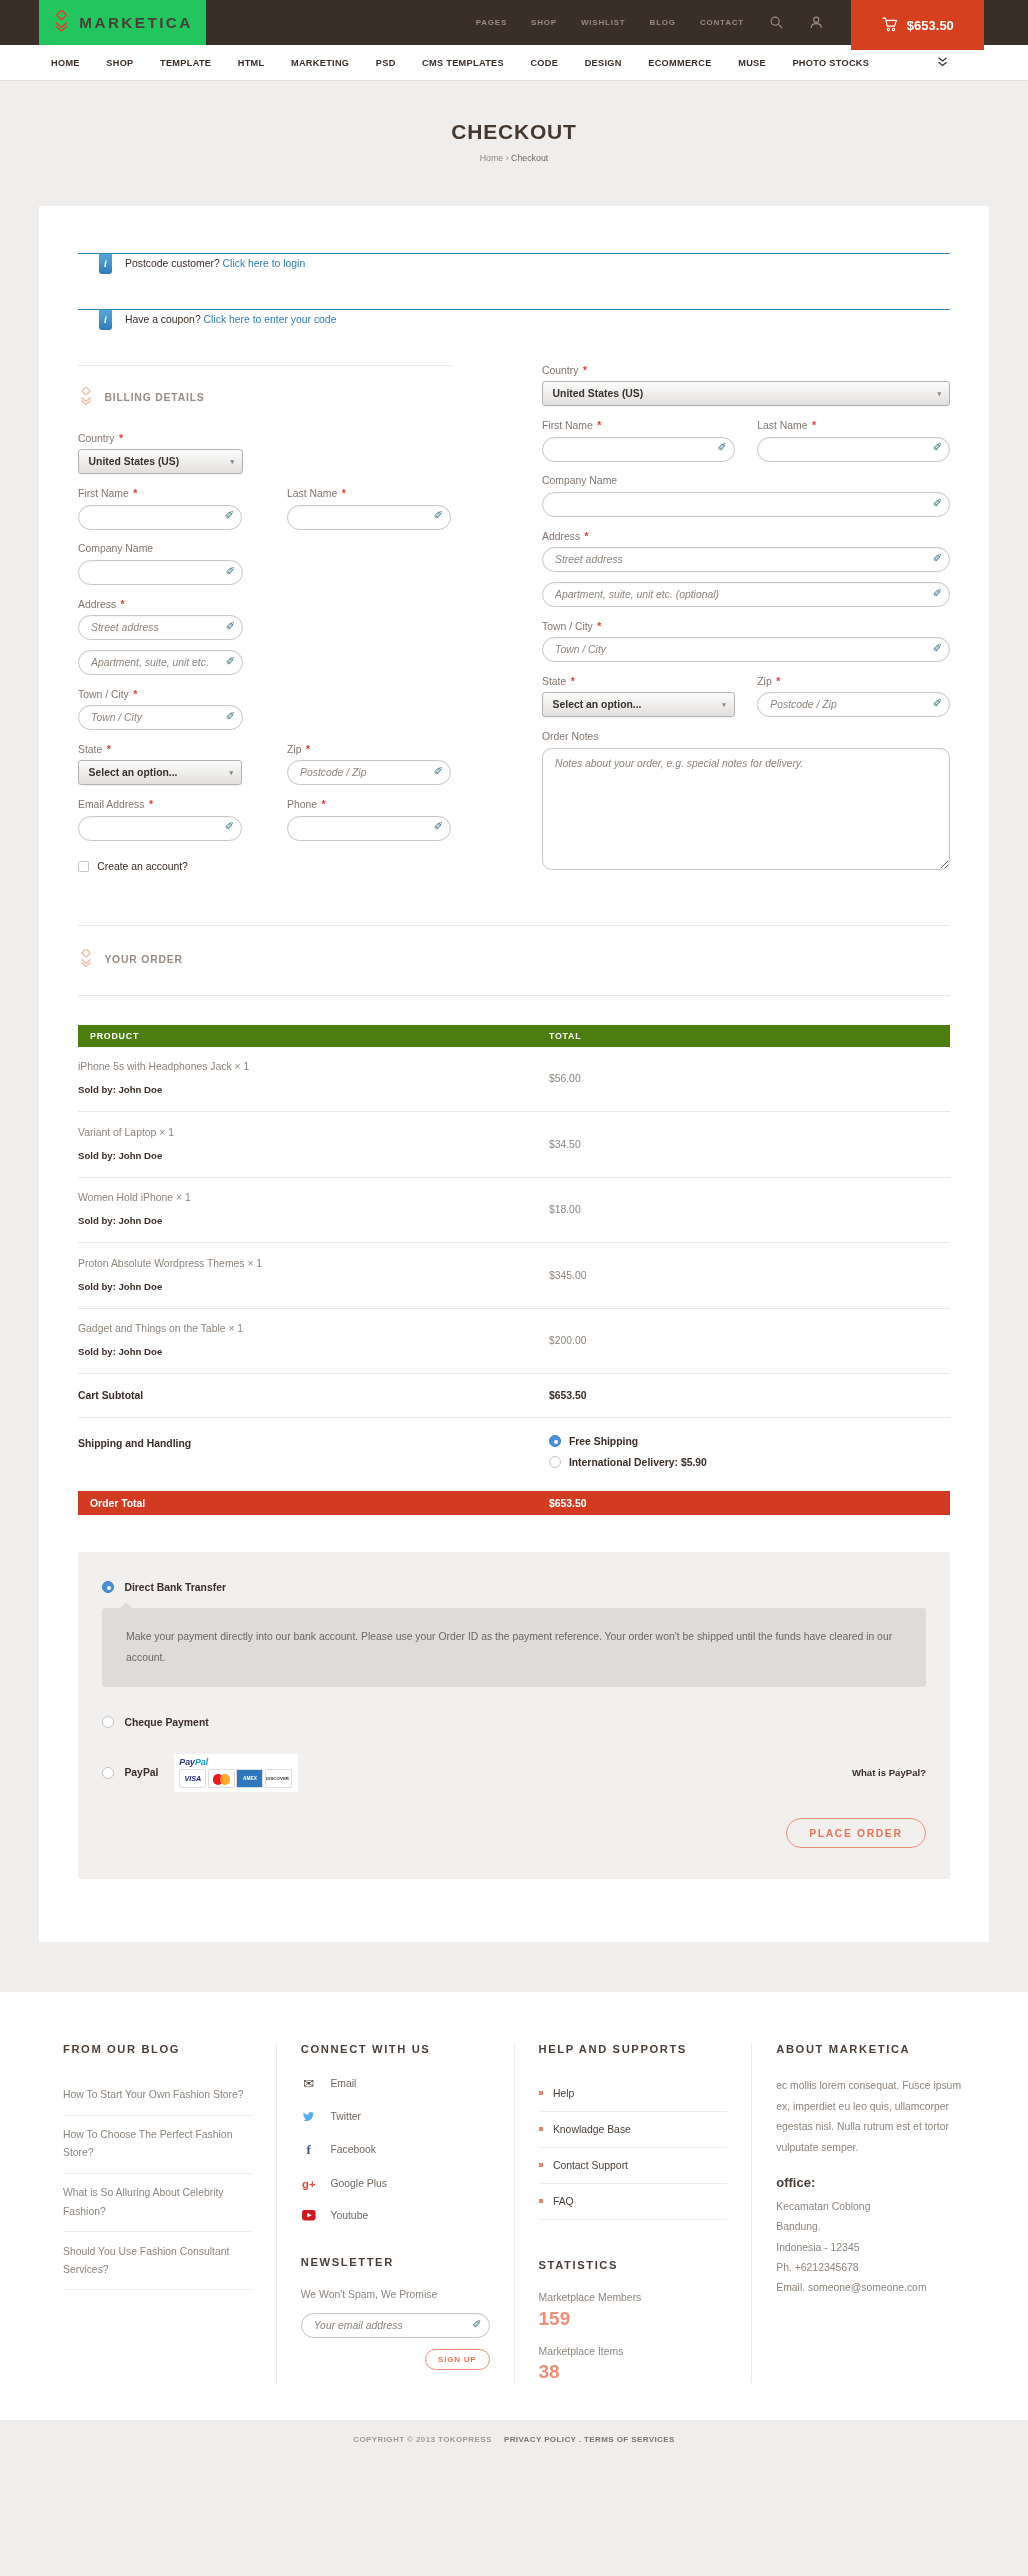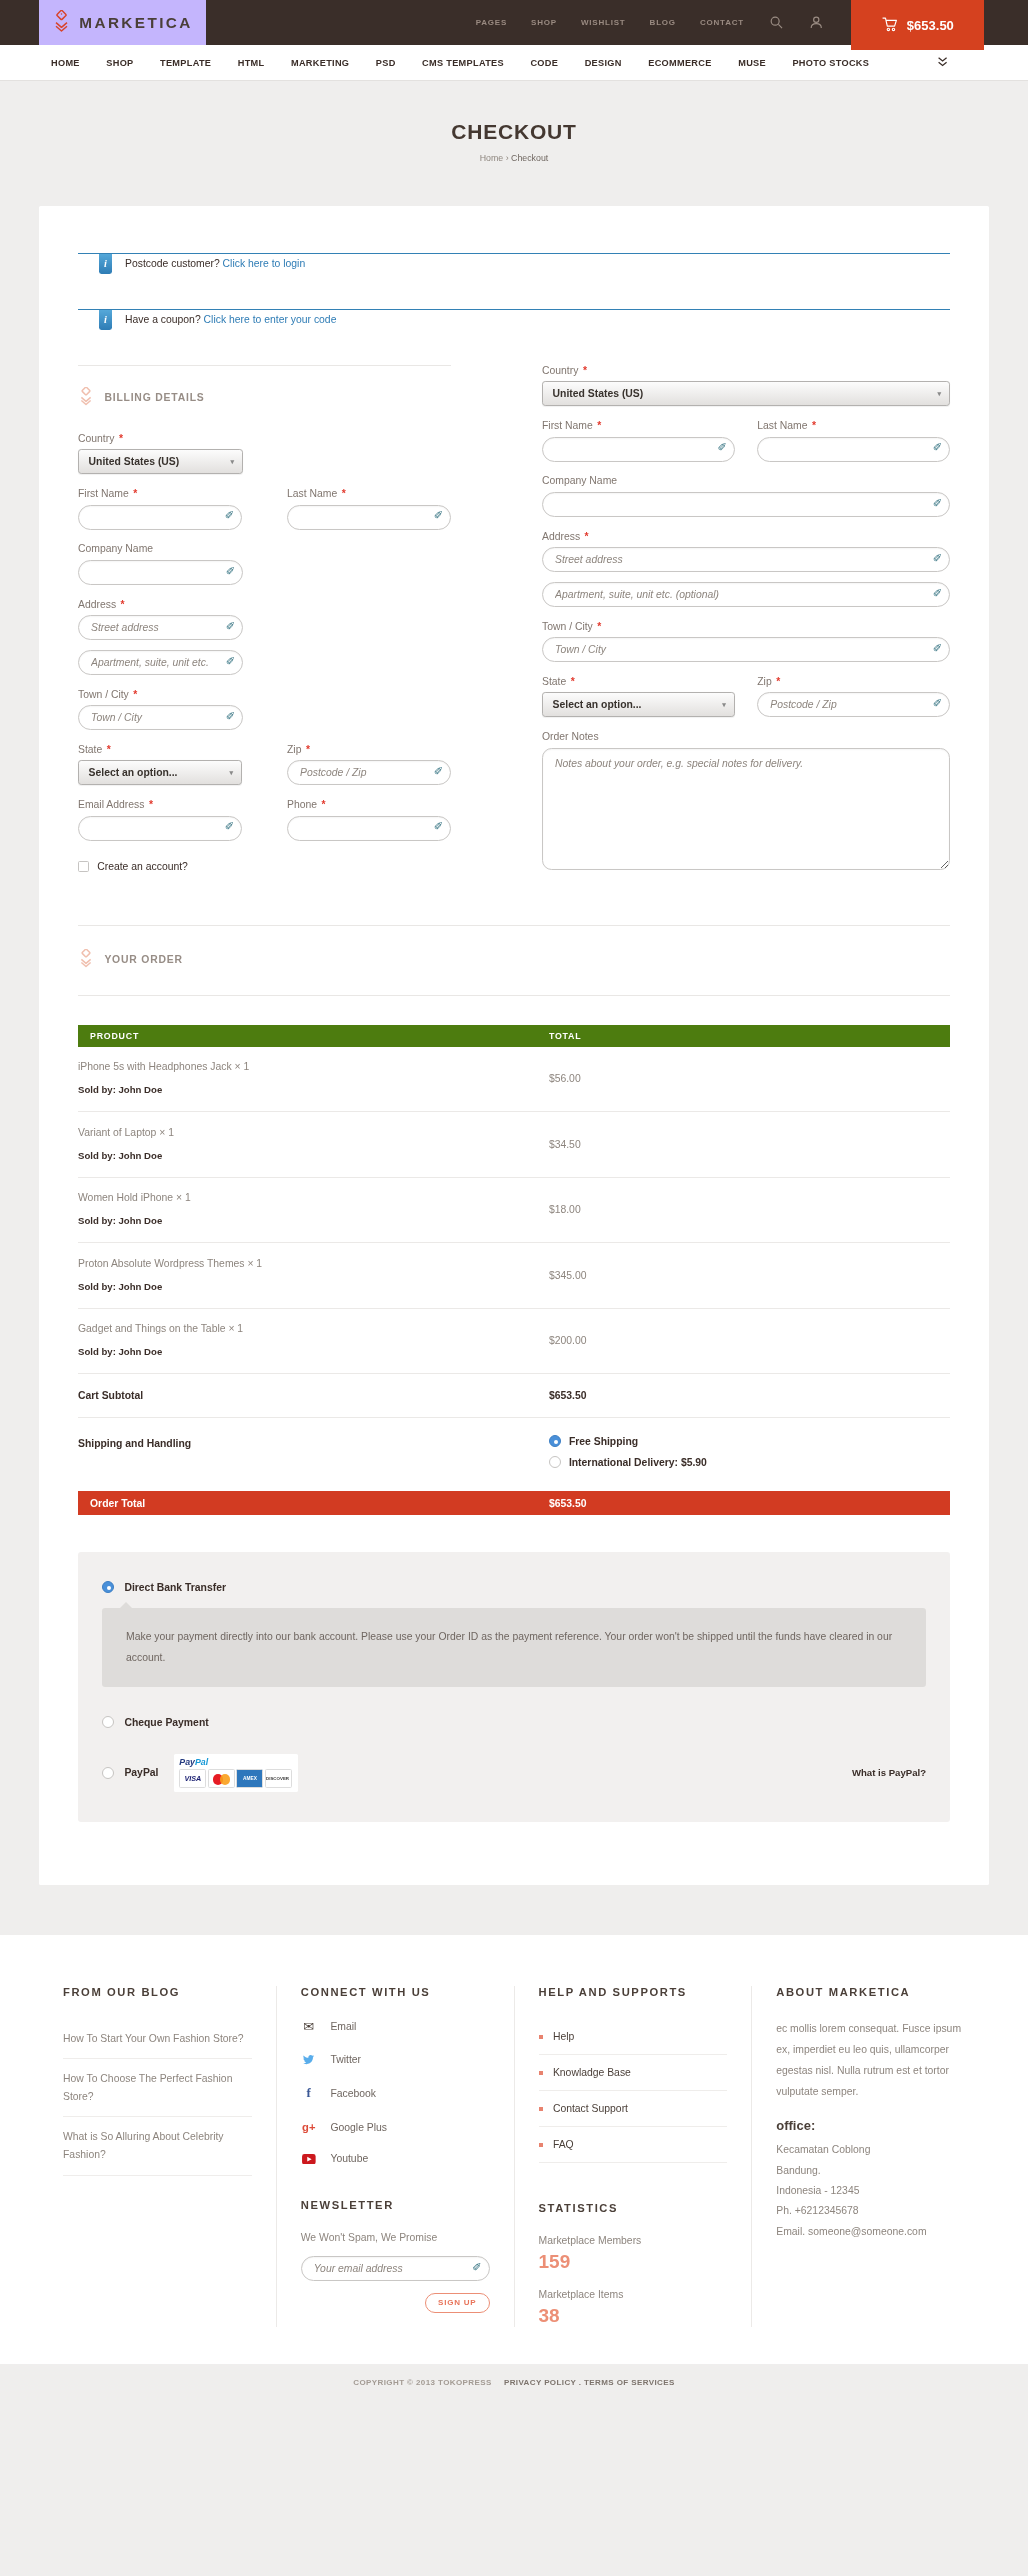--- a/index.html
+++ b/index.html
@@ -6,21 +6,21 @@
   html, body { margin:0; padding:0; }
   body {
     width:1028px;
     background:#efeeed;
     font-family:"Liberation Sans", sans-serif;
     color:#3a2d28;
   }
 
   
   .topbar { height:45px; background:#3a2e29; display:flex; align-items:stretch; position:relative; }
-  .logo-panel { width:167px; margin-left:39px; background:#c4b5fd; display:flex; align-items:center; justify-content:center; gap:8px; }
+  .logo-panel { width:167px; margin-left:39px; background:#22c55e; display:flex; align-items:center; justify-content:center; gap:8px; }
   .brand { font-size:15.3px; font-weight:bold; letter-spacing:2.4px; color:#4a3f38; }
   .topnav { display:flex; align-items:center; gap:24px; margin-left:auto; }
   .topnav .tlink { font-size:8px; font-weight:bold; color:#998a81; letter-spacing:0.8px; cursor:pointer; }
   .hicon { width:16px; height:16px; display:flex; align-items:center; justify-content:center; cursor:pointer; }
   .cart-btn { width:133px; height:50px; margin-left:27px; margin-right:44px; background:#d5411f; color:#fff;
     display:flex; align-items:center; justify-content:center; gap:8px; font-weight:bold; font-size:13px;
     position:relative; z-index:2; cursor:pointer; }
 
   
   .menubar { background:#fff; height:36px; display:flex; align-items:center; padding:0 80px 0 51px; gap:26.5px;
@@ -518,31 +518,35 @@
             <span class="chip amex">AMEX</span>
             <span class="chip disc">
                 <span>DISCOVER</span>
                 <span class="odot"></span>
               </span>
           </div>
         </div>
         <span class="whatis">What is PayPal?</span>
       </div>
 
+      <div class="place-row">
+        <button class="place-btn">PLACE ORDER</button>
+      </div>
     </div>
   </div>
 </div>
 
 <div class="footer">
 
   <div class="fcol">
     <div class="ftitle">FROM OUR BLOG</div>
     <div class="blog-item">How To Start Your Own Fashion Store?</div>
     <div class="blog-item">How To Choose The Perfect Fashion Store?</div>
     <div class="blog-item">What is So Alluring About Celebrity Fashion?</div>
+    <div class="blog-item">Should You Use Fashion Consultant Services?</div>
   </div>
 
   <div class="fcol">
     <div class="ftitle">CONNECT WITH US</div>
     <div class="soc">
       <span class="sic" style="font-size:13px;color:#4a3f38;">✉</span>
       <span>Email</span>
     </div>
     <div class="soc">
       <span class="sic">

